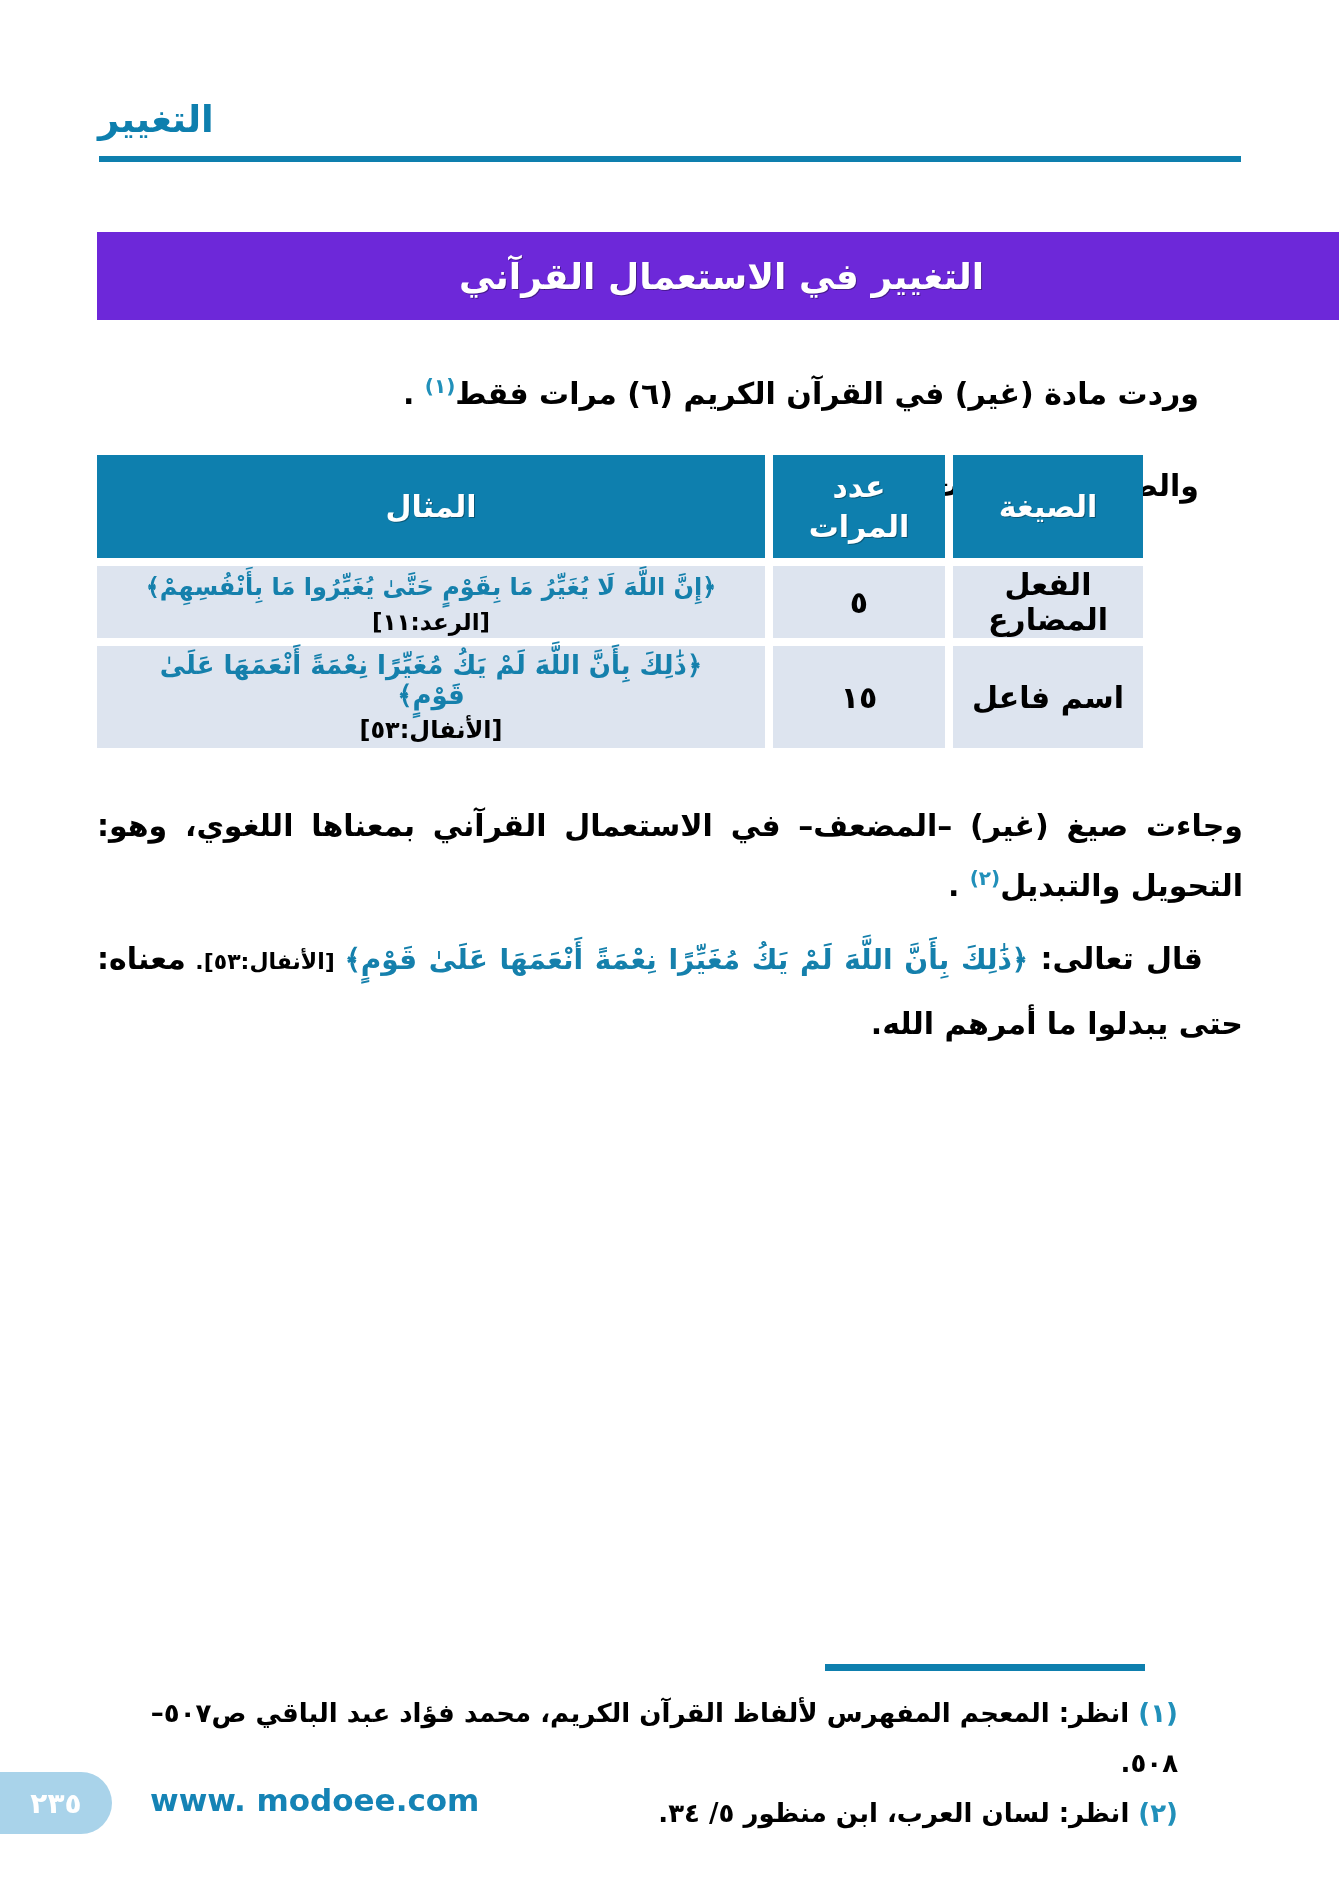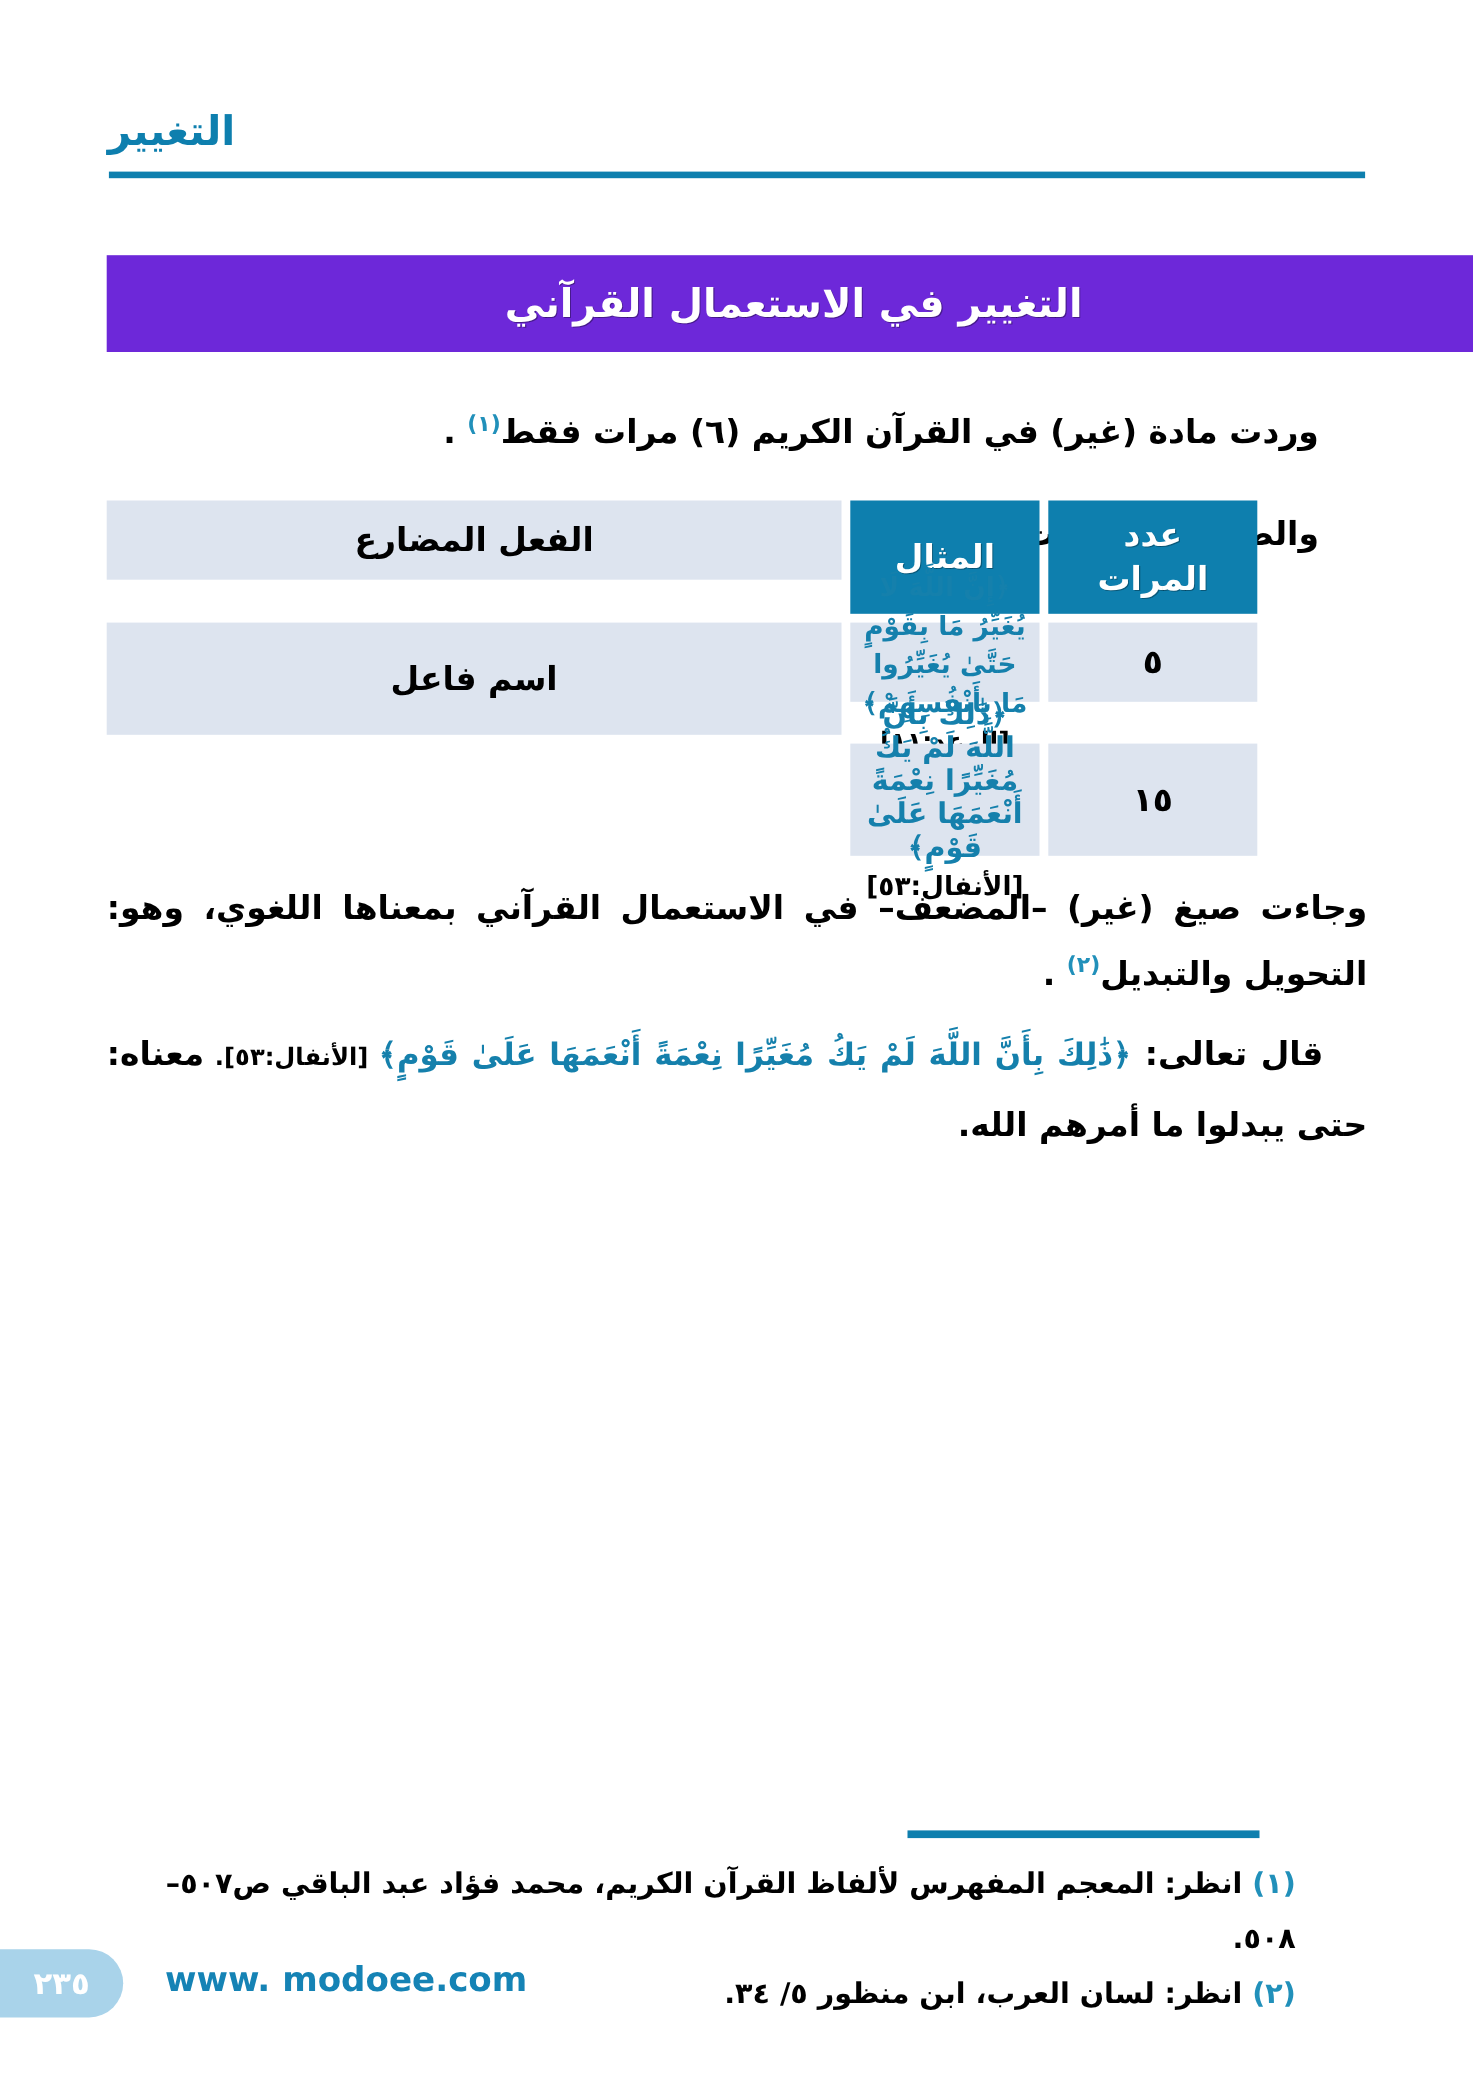--- a/index.html
+++ b/index.html
@@ -68,21 +68,21 @@
     text-shadow:1px 1px 0 rgba(0,0,0,.3);
   }
   .qtable .td {
     background:#dde4ef; color:#000;
     font-size:30px; font-weight:bold;
   }
   .row1 { height:72px; }
   .row2 { height:102px; }
   .verse { color:#1580ac; font-weight:bold; }
   .cite  { color:#000; font-weight:bold; }
-  .example-cell { flex-direction:column; padding:4px 10px; }
+  .example-cell { flex-direction:column; padding:4px 26px; }
   .example-line1 .verse { font-size:24px; }
   .example-line1 .cite  { font-size:23px; }
   .row2 .verse { font-size:26px; display:block; }
   .row2 .cite  { font-size:24px; display:block; margin-top:6px; }
 
   
   .para3 {
     position:absolute; left:97px; top:796px; width:1146px;
     font-size:30px; font-weight:bold; color:#000;
     text-align:justify; line-height:60px;
@@ -135,20 +135,21 @@
     <span>التغيير في الاستعمال القرآني</span>
   </div>
 
   <div class="intro">
     <div class="line"><span>وردت مادة (غير) في القرآن الكريم (٦) مرات فقط</span><span class="fn-ref">(١)</span><span> .</span></div>
     <div class="line">والصيغ التي وردت هي:</div>
   </div>
 
   <div class="qtable">
 
+    <div class="cell th">الصيغة</div>
     <div class="cell th">عدد
 المرات</div>
     <div class="cell th">المثال</div>
 
     <div class="cell td row1">الفعل المضارع</div>
     <div class="cell td row1">٥</div>
     <div class="cell td row1 example-cell">
       <div class="example-line1"><span class="verse">﴿إِنَّ اللَّهَ لَا يُغَيِّرُ مَا بِقَوْمٍ حَتَّىٰ يُغَيِّرُوا مَا بِأَنْفُسِهِمْ﴾</span> <span class="cite">[الرعد:١١]</span></div>
     </div>
 

